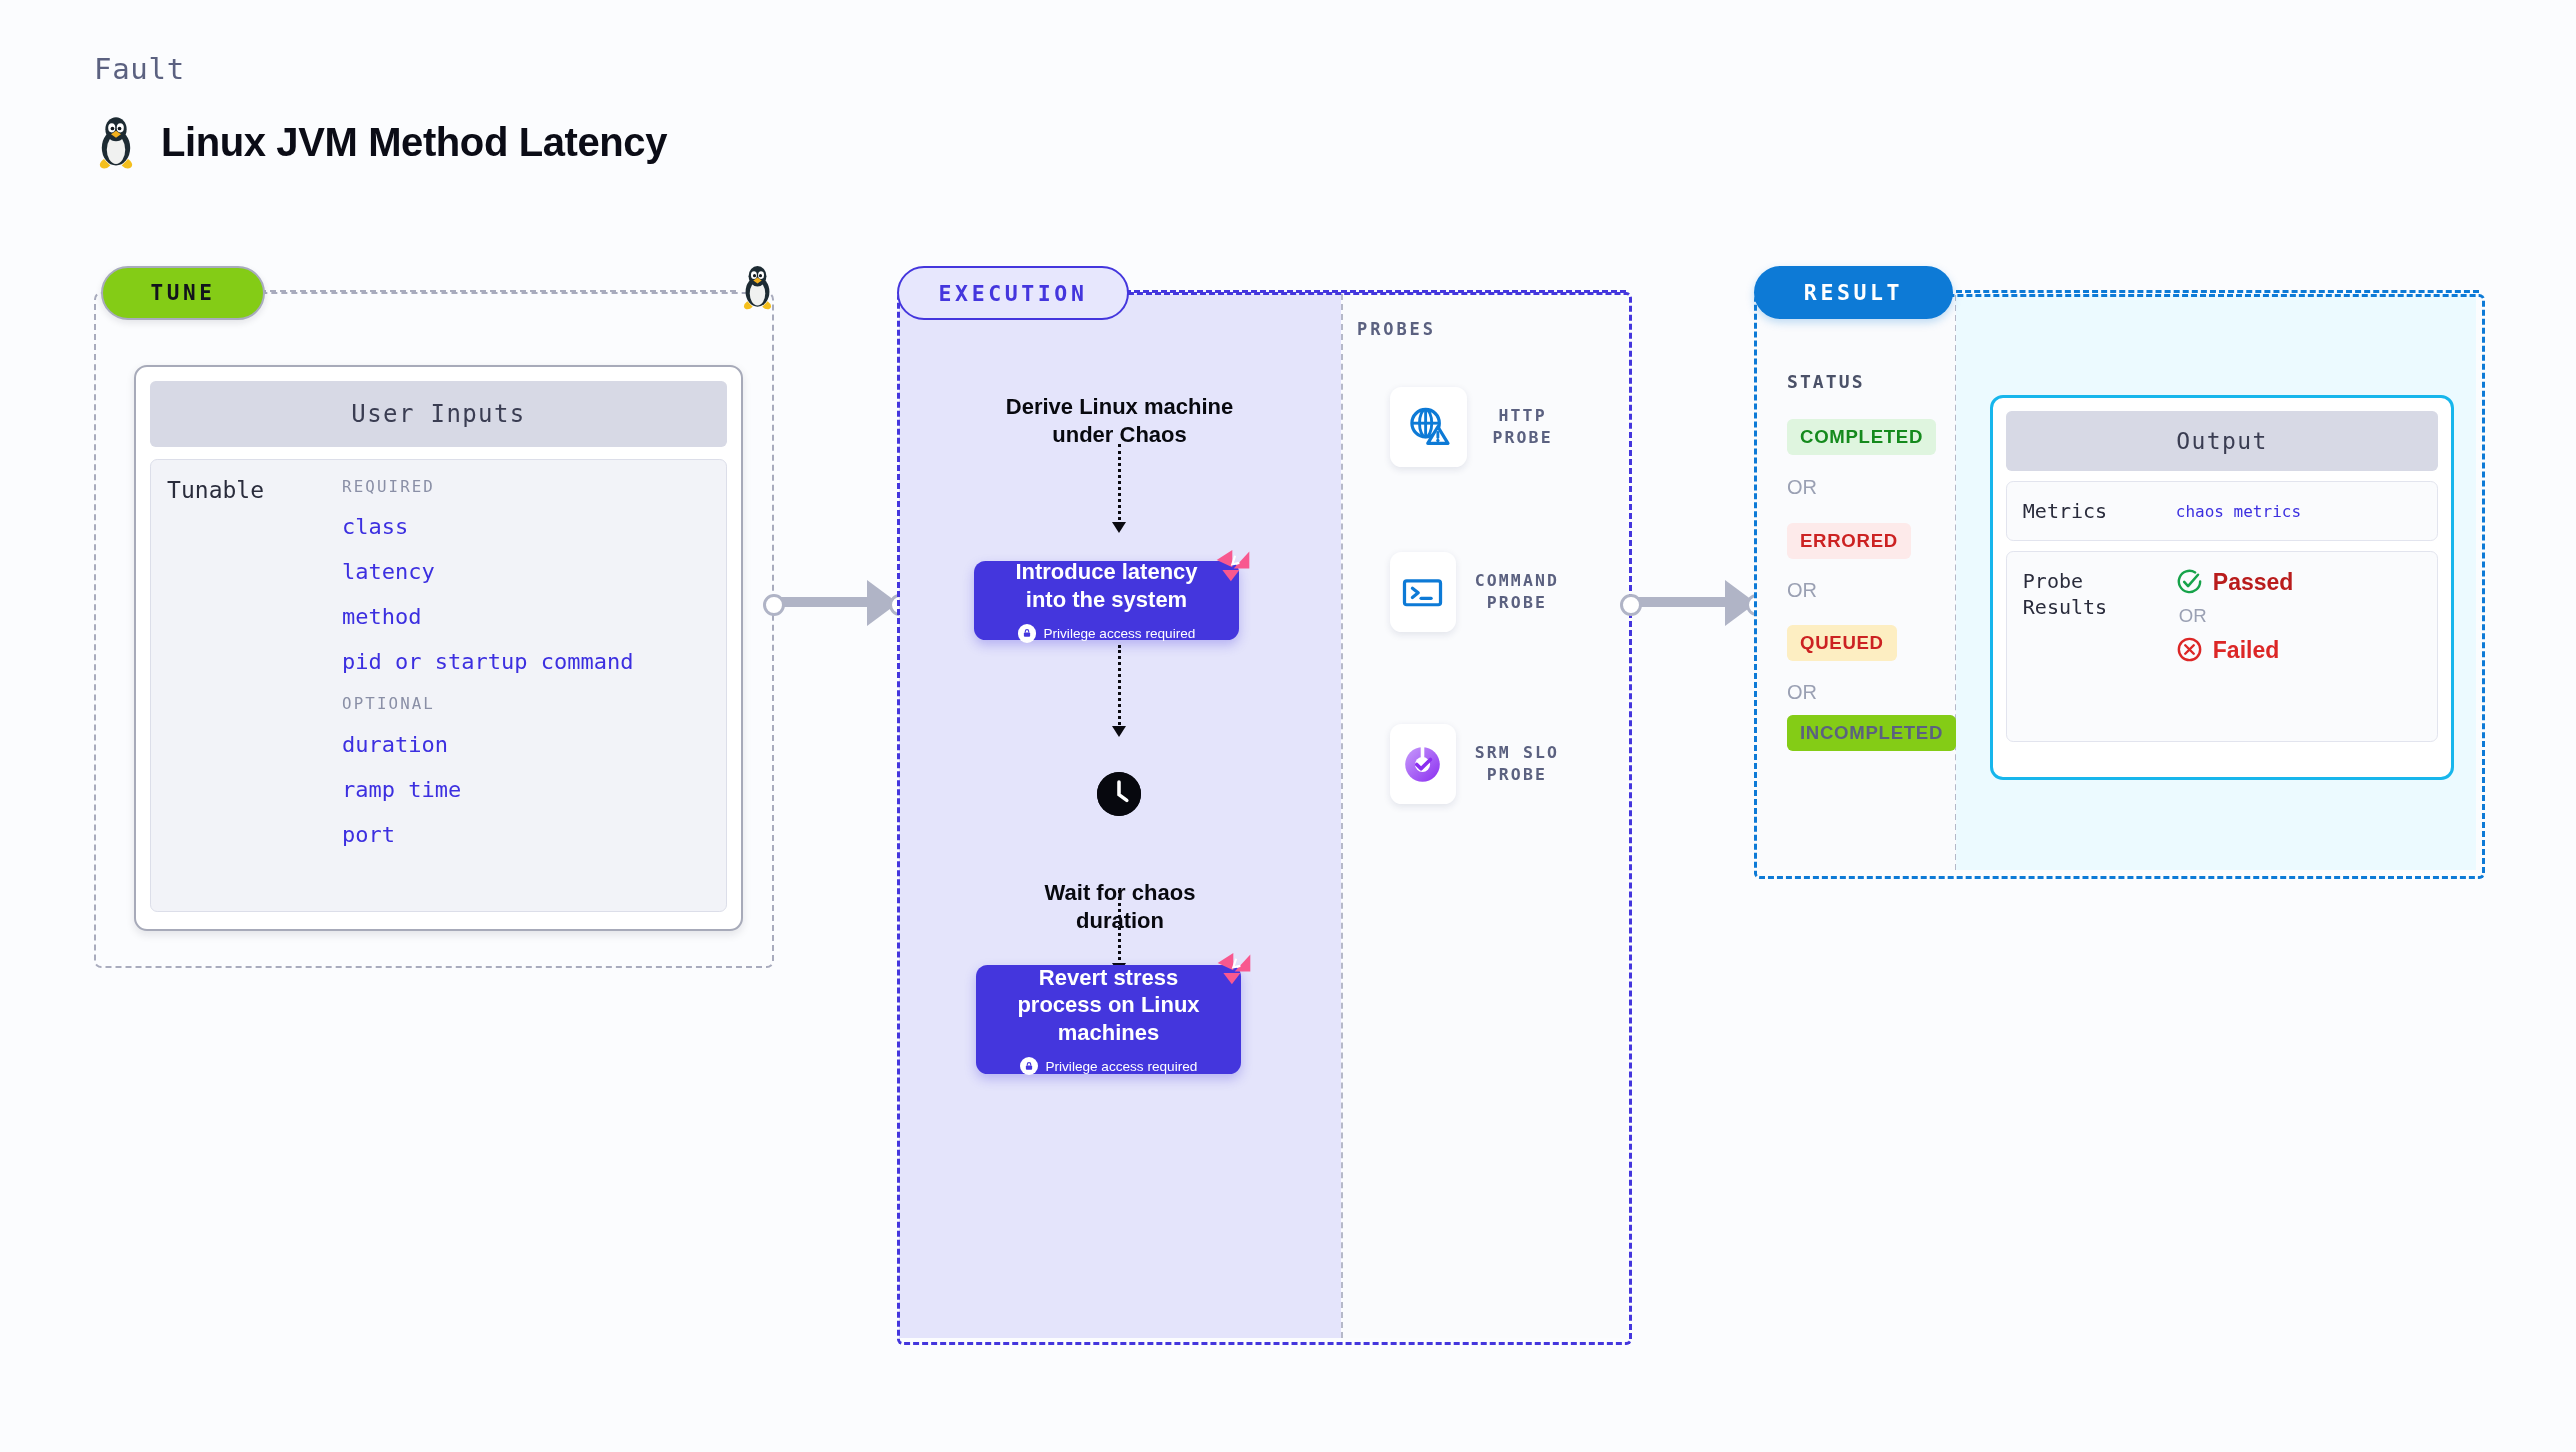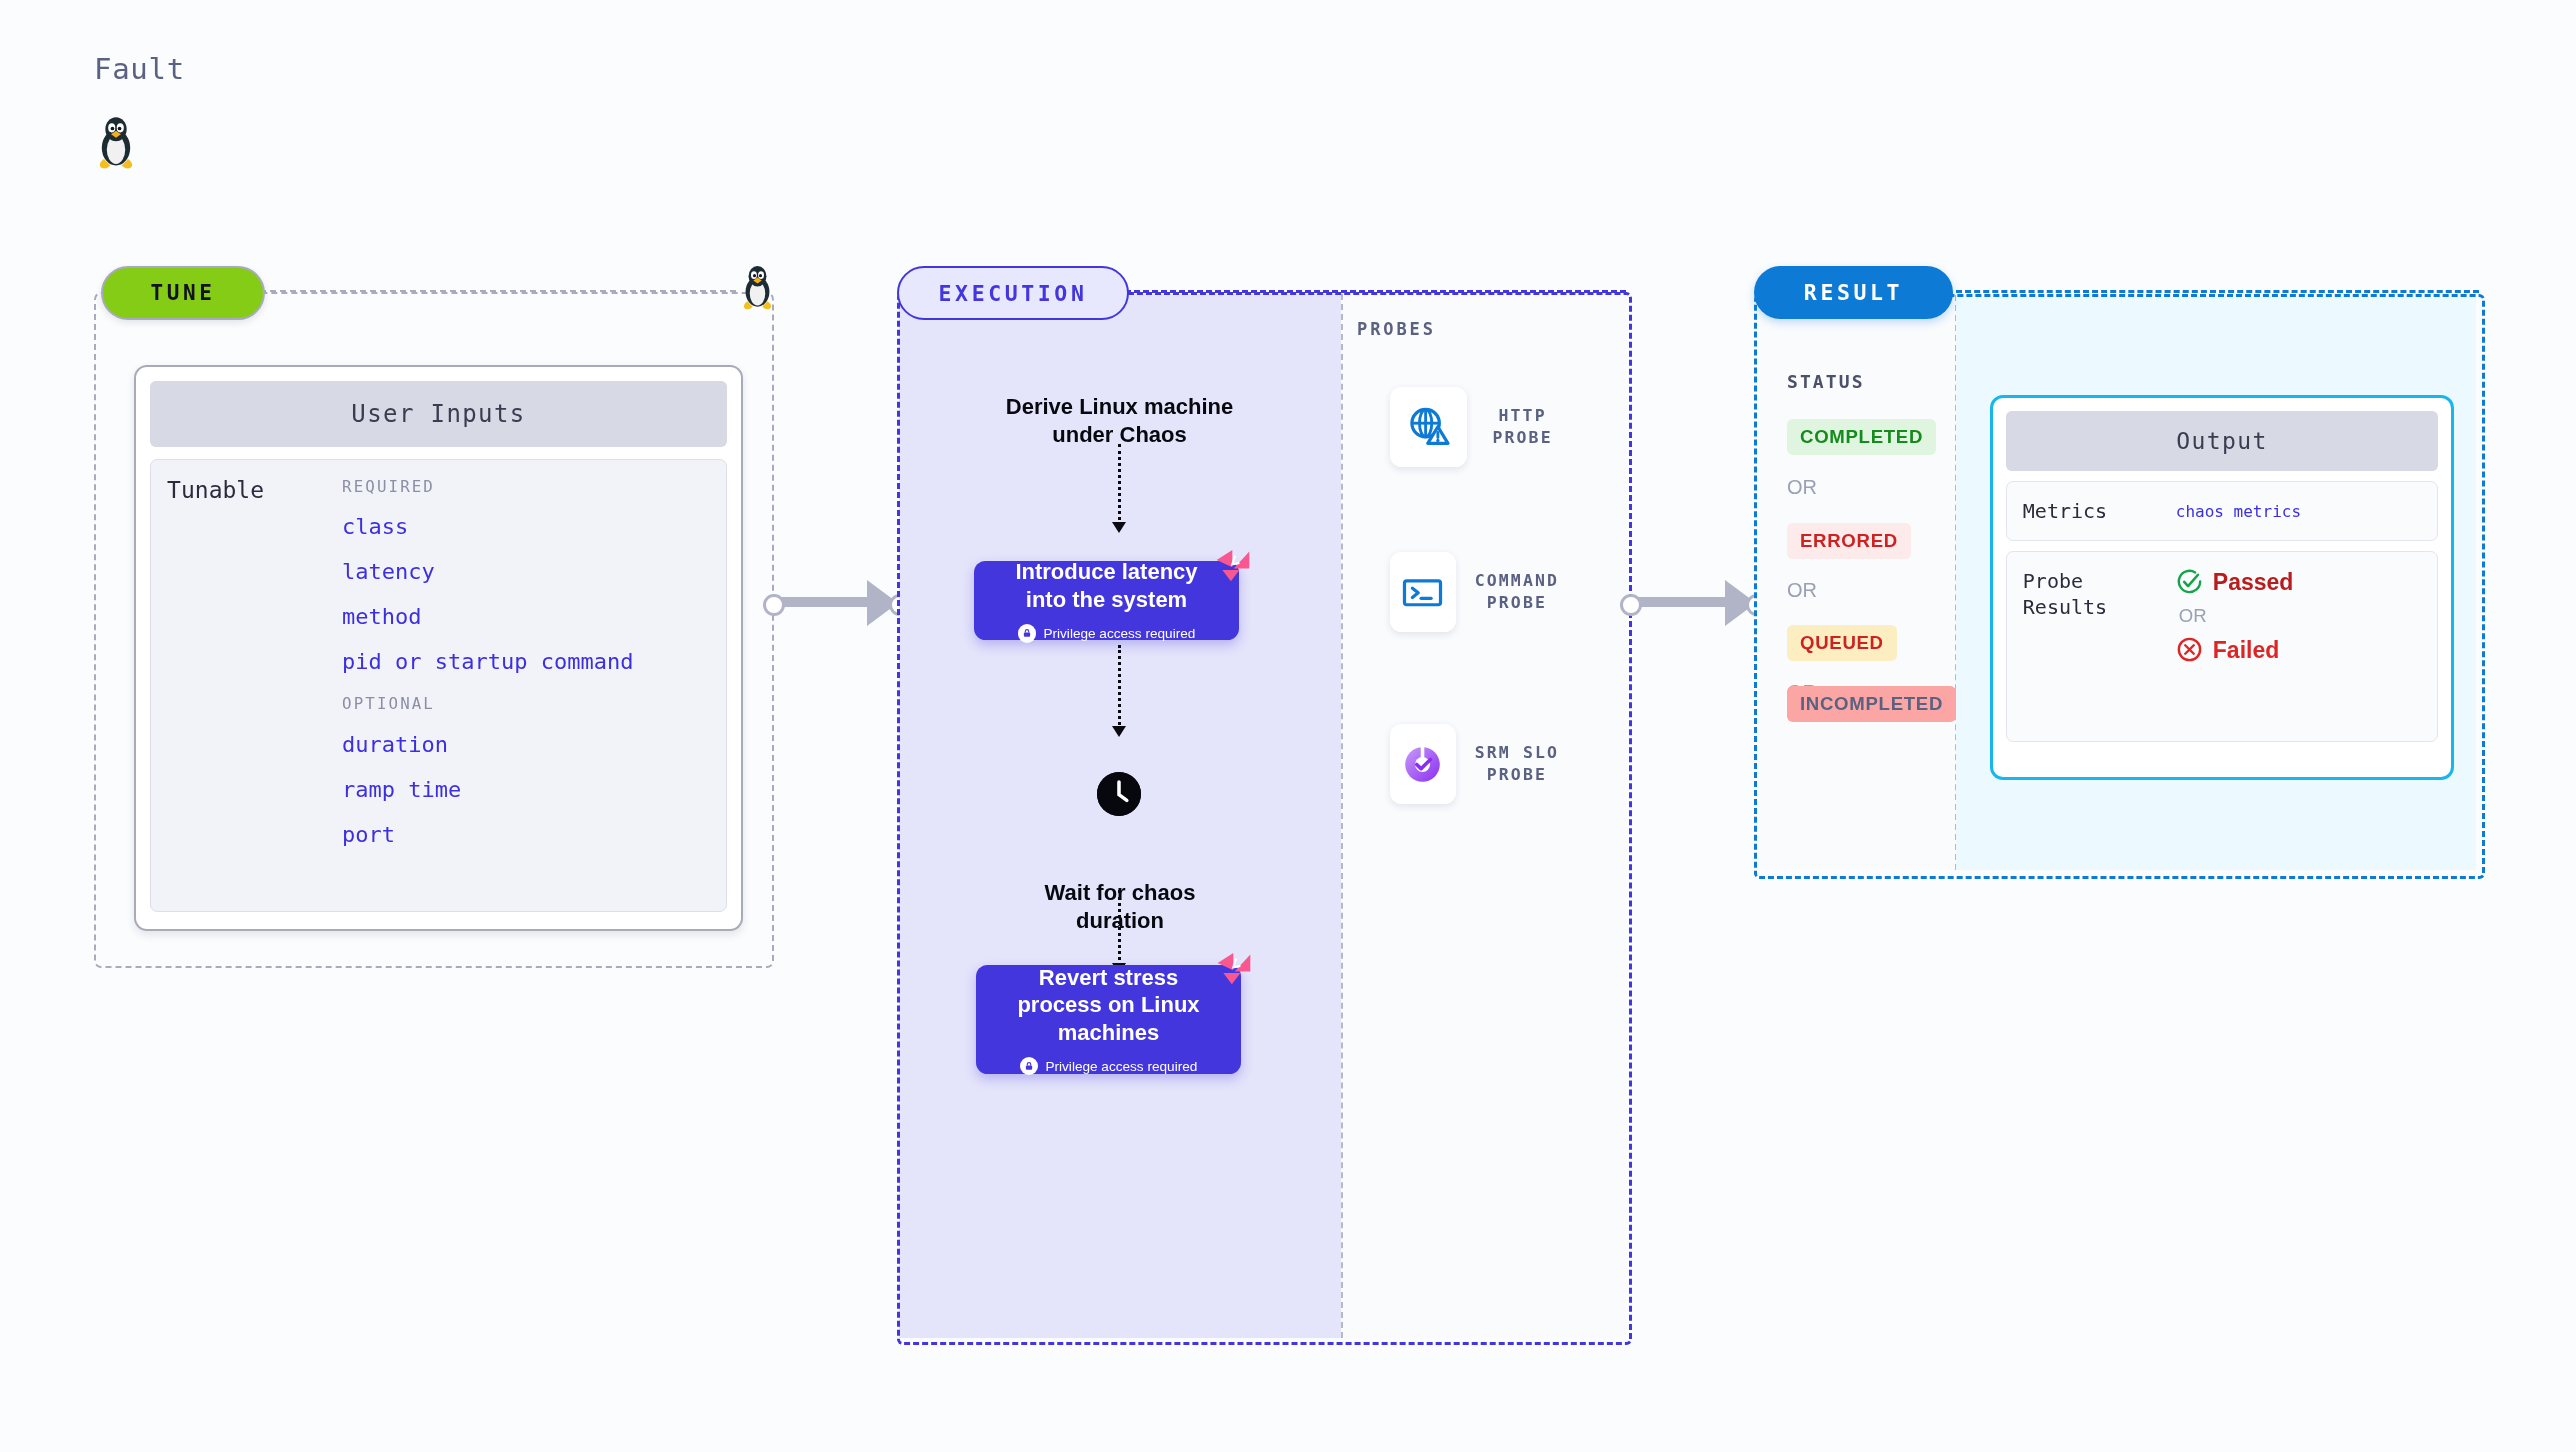--- a/index.html
+++ b/index.html
@@ -299,20 +299,21 @@
         <ellipse cx="31" cy="20" rx="15" ry="17" fill="#1d2b33"></ellipse>
         <ellipse cx="25" cy="18" rx="5" ry="6.5" fill="#fff"></ellipse>
         <ellipse cx="37" cy="18" rx="5" ry="6.5" fill="#fff"></ellipse>
         <circle cx="26" cy="19" r="2.6" fill="#11181d"></circle>
         <circle cx="36" cy="19" r="2.6" fill="#11181d"></circle>
         <path d="M24 27 l7 -5 l7 5 l-7 5 z" fill="#f2b01e"></path>
         <path d="M14 62 q-9 7 -4 12 q6 4 13 -3 z" fill="#f4bf1e"></path>
         <path d="M48 62 q9 7 4 12 q-6 4 -13 -3 z" fill="#f4bf1e"></path>
       </svg>
     </span>
+    <span id="title-text">Linux JVM Method Latency</span>
   </div>
 
   <div id="tune-region"></div>
   <div id="tune-pill" class="stage-pill">TUNE</div>
 
   <div class="dash-h" style="left:260px; top:290px; width:476px;"></div>
 
   <div style="position:absolute; left:739px; top:264px;">
     <svg width="37" height="46" viewBox="0 0 62 76">
       <ellipse cx="31" cy="46" rx="20" ry="25" fill="#1d2b33"></ellipse>
@@ -485,21 +486,21 @@
   <div class="dash-h" style="left:1956px; top:290px; width:523px; border-top-color:#0d7ad6; border-top-width:3.6px;"></div>
 
   <div id="status-label">STATUS</div>
 
   <div class="status-badge" style="top:419px; background:#dff5df; color:#158a1d;">COMPLETED</div>
   <div class="or-text" style="top:476px;">OR</div>
   <div class="status-badge" style="top:523px; background:#fdeaea; color:#cc2222;">ERRORED</div>
   <div class="or-text" style="top:579px;">OR</div>
   <div class="status-badge" style="top:625px; background:#fdeec2; color:#cc2222;">QUEUED</div>
   <div class="or-text" style="top:681px;">OR</div>
-  <div class="status-badge" style="top:686px; background:#fca5a5; color:#5b6180;">INCOMPLETED</div>
+  <div class="status-badge" style="top:715px; background:#84cc16; color:#5b6180;">INCOMPLETED</div>
 
   <div id="output-card">
     <div id="output-header">Output</div>
 
     <div class="out-row" id="out-row-metrics">
       <div class="out-key">Metrics</div>
       <div class="out-val-link">chaos metrics</div>
     </div>
 
     <div class="out-row" id="out-row-probe">

